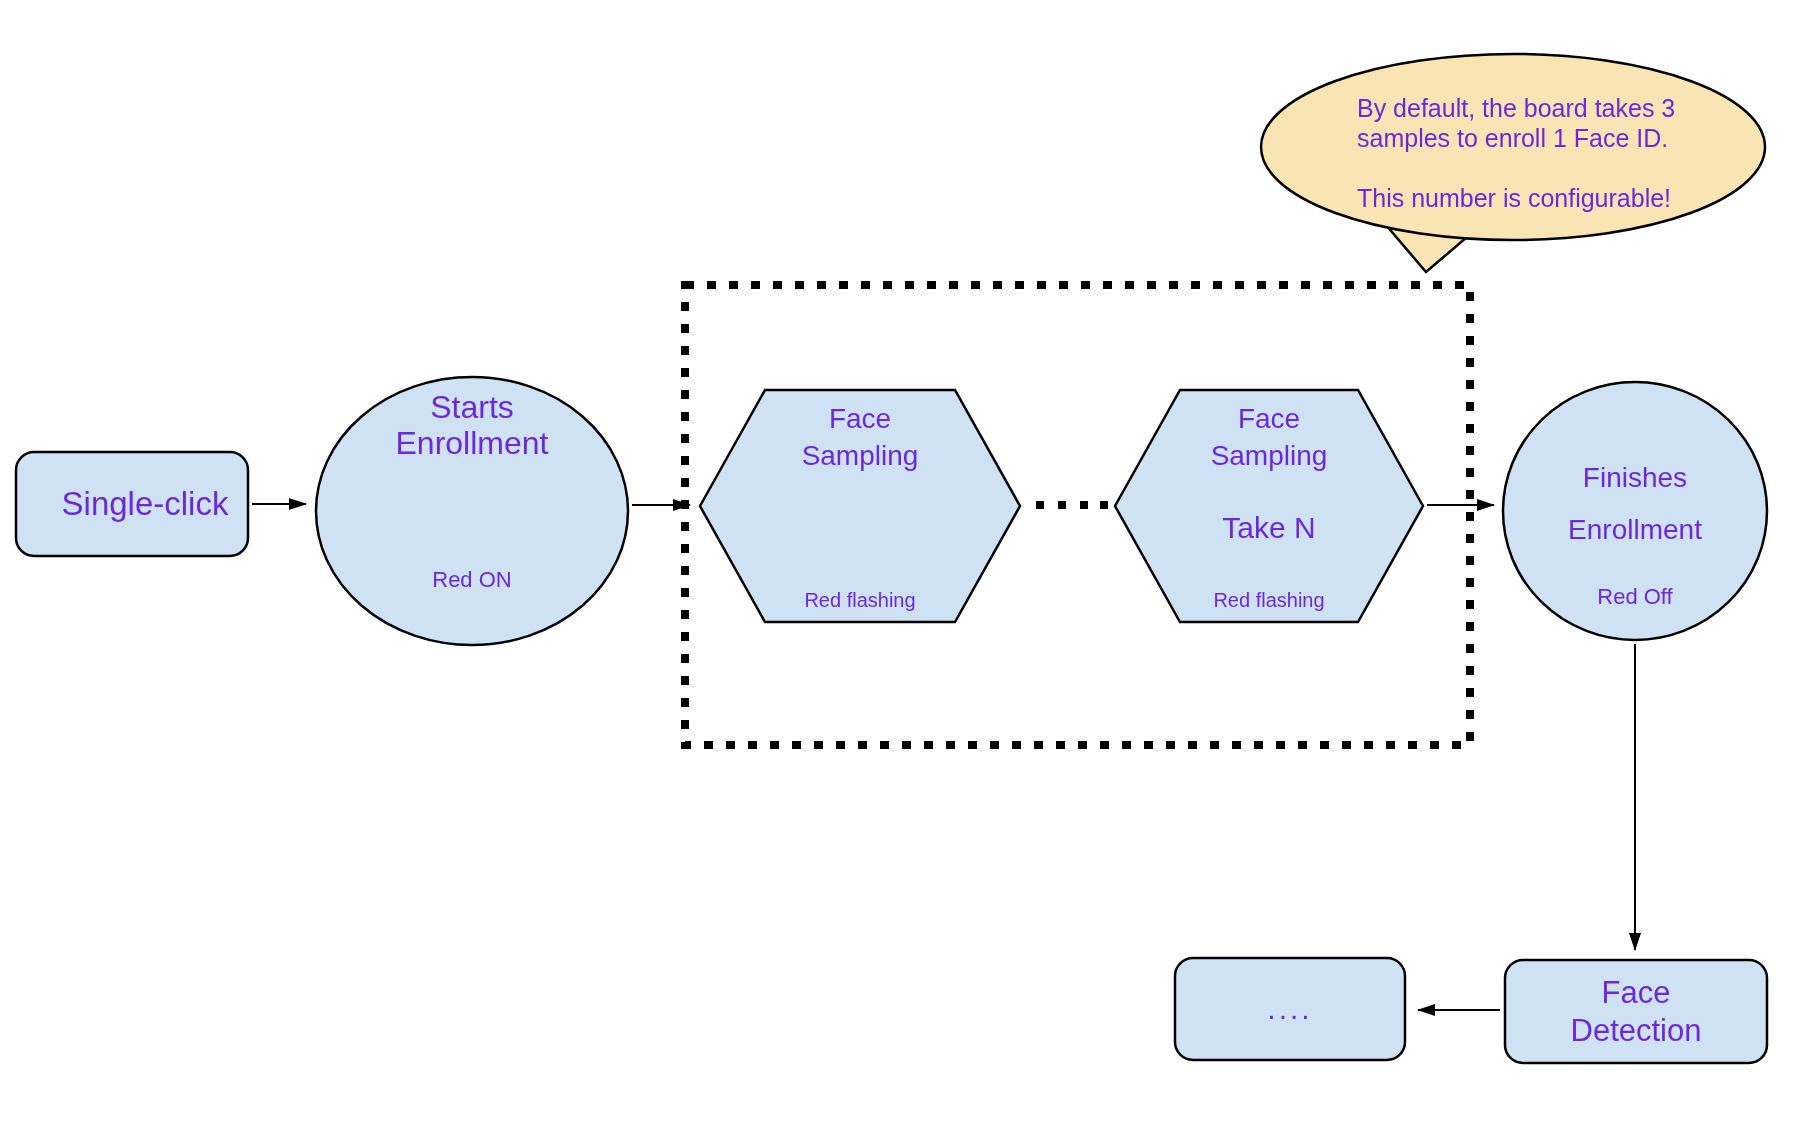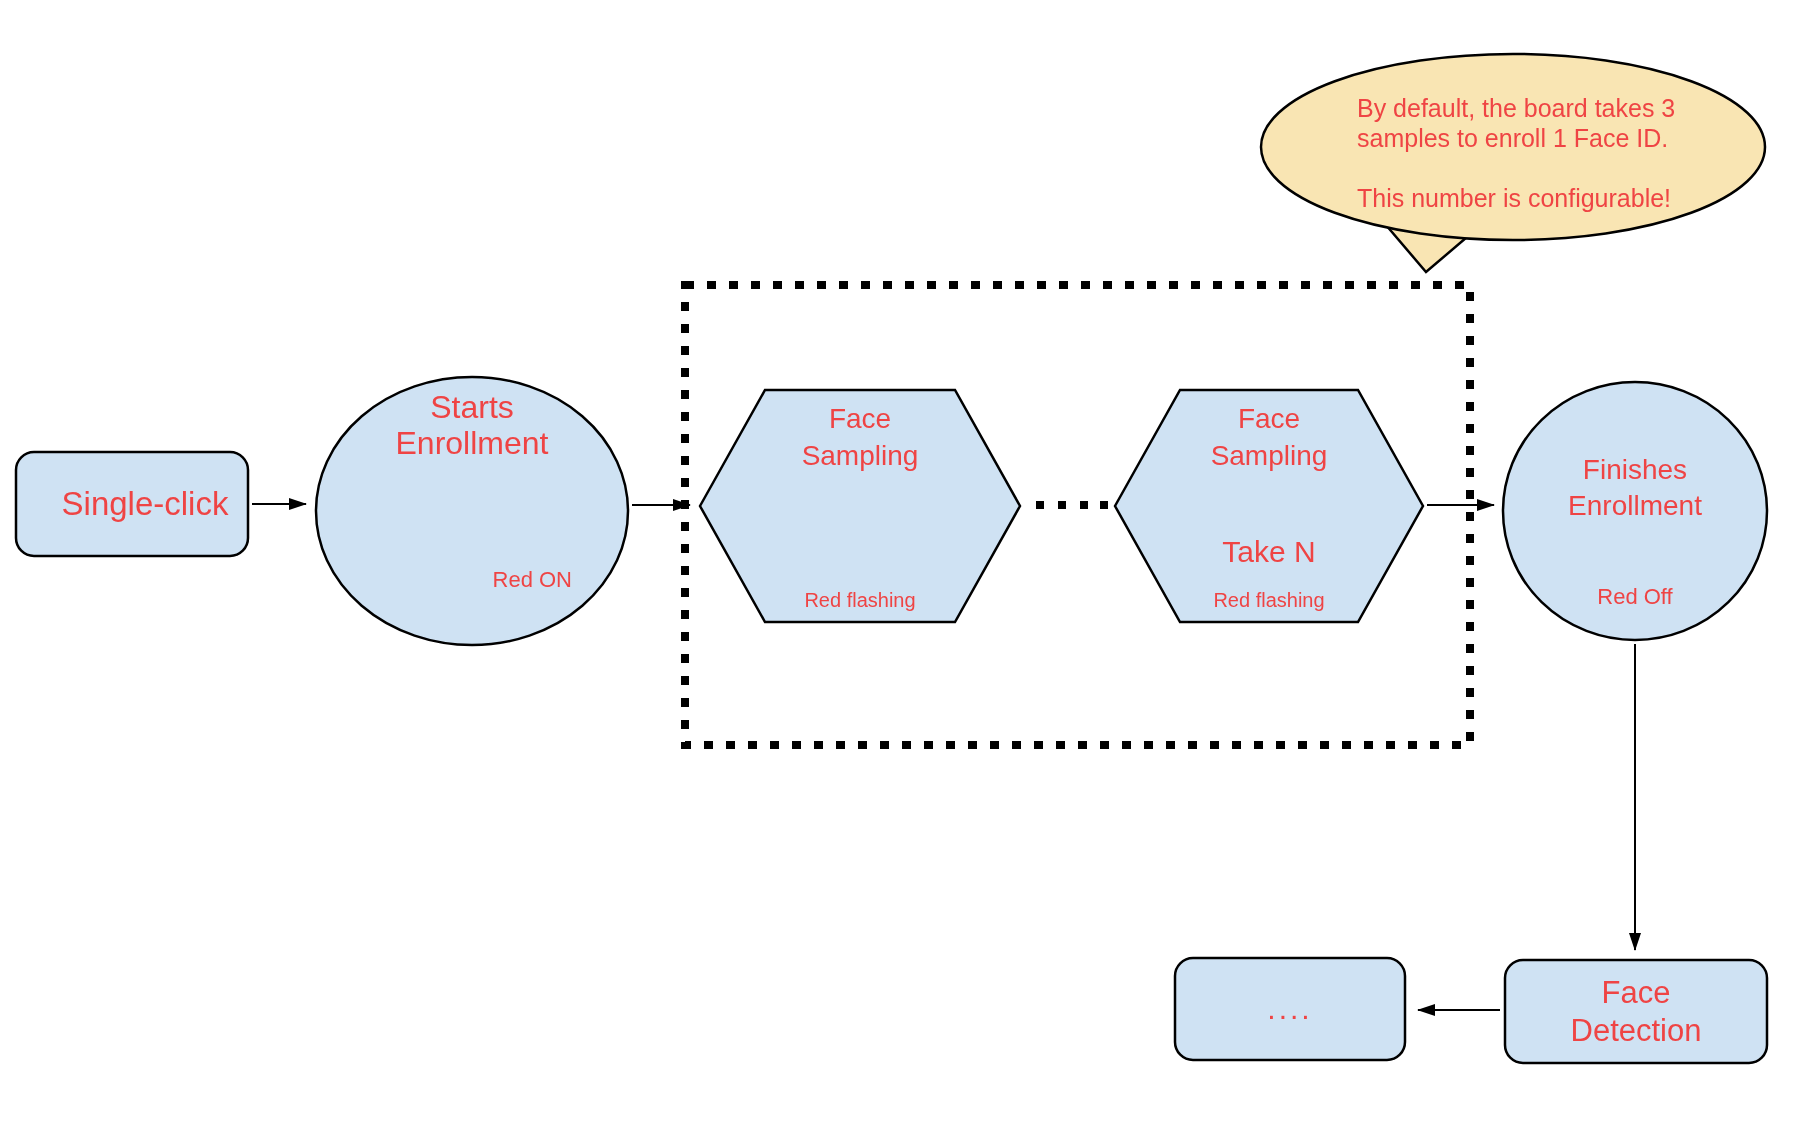--- a/index.html
+++ b/index.html
@@ -9,34 +9,34 @@
     background:#ffffff;
     font-family:"Liberation Sans", sans-serif;
     color:#000;
     overflow:hidden;
   }
   #shape-layer{position:absolute;left:0;top:0;width:1795px;height:1128px;}
   .node-text{
     position:absolute;
     text-align:center;
     white-space:pre-line;
-    color:#ef4444;
+    color:#6d28d9;
   }
   .lbl-single{left:16px;top:452px;width:258px;height:104px;
     display:flex;align-items:center;justify-content:center;
     font-size:33px;white-space:nowrap;}
   .lbl-starts-title{left:332px;top:389px;width:280px;font-size:32px;line-height:36px;}
-  .lbl-starts-status{left:372px;top:567px;width:200px;font-size:22px;text-align:right;}
+  .lbl-starts-status{left:372px;top:567px;width:200px;font-size:22px;}
   .lbl-hex1-title{left:720px;top:400px;width:280px;font-size:28px;line-height:37px;}
   .lbl-hex1-step{left:720px;top:511px;width:280px;font-size:30px;}
   .lbl-hex1-status{left:740px;top:589px;width:240px;font-size:20px;}
   .lbl-hex2-title{left:1129px;top:400px;width:280px;font-size:28px;line-height:37px;}
-  .lbl-hex2-step{left:1129px;top:511px;width:280px;font-size:30px;margin-top:24px;}
+  .lbl-hex2-step{left:1129px;top:511px;width:280px;font-size:30px;}
   .lbl-hex2-status{left:1149px;top:589px;width:240px;font-size:20px;}
-  .lbl-finishes-title{left:1495px;top:452px;width:280px;font-size:28px;line-height:36px;}
+  .lbl-finishes-title{left:1495px;top:452px;width:280px;font-size:28px;line-height:52px;}
   .lbl-finishes-status{left:1535px;top:584px;width:200px;font-size:22px;}
   .lbl-facedetect{left:1505px;top:960px;width:262px;height:103px;
     display:flex;align-items:center;justify-content:center;
     font-size:31px;line-height:38px;}
   .lbl-continuation{left:1175px;top:958px;width:230px;height:102px;
     display:flex;align-items:center;justify-content:center;
     font-size:30px;letter-spacing:3px;}
   .lbl-callout{left:1357px;top:93px;width:430px;
     text-align:left;font-size:25px;line-height:30px;}
 </style>

